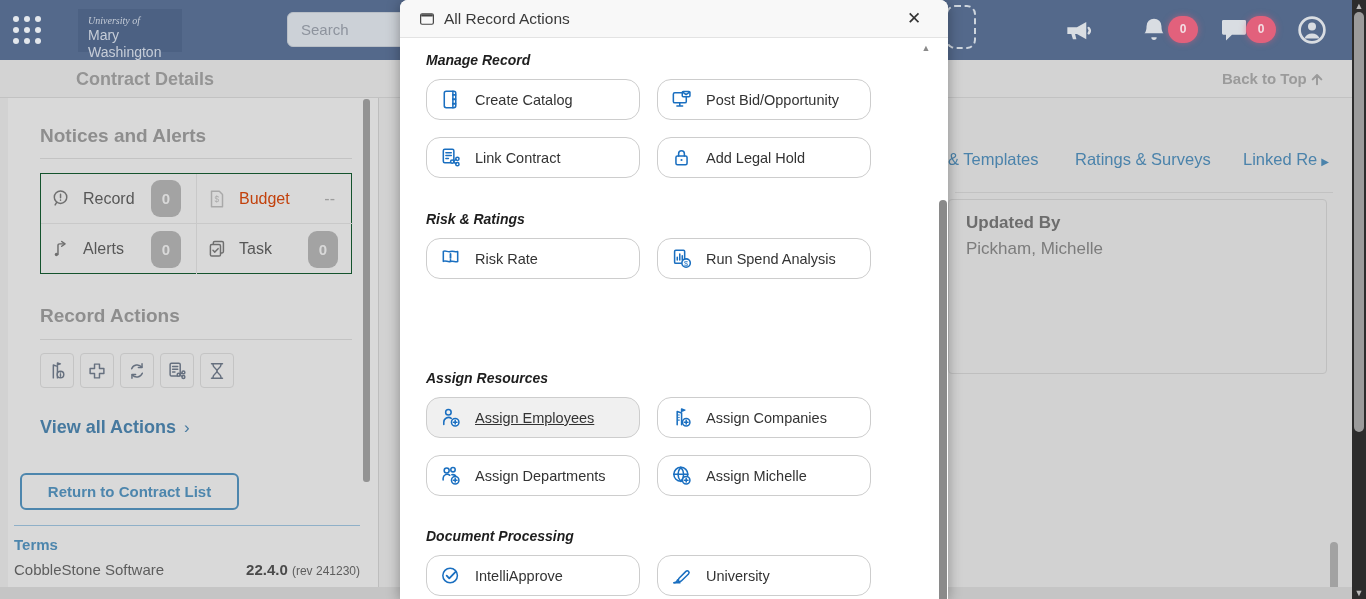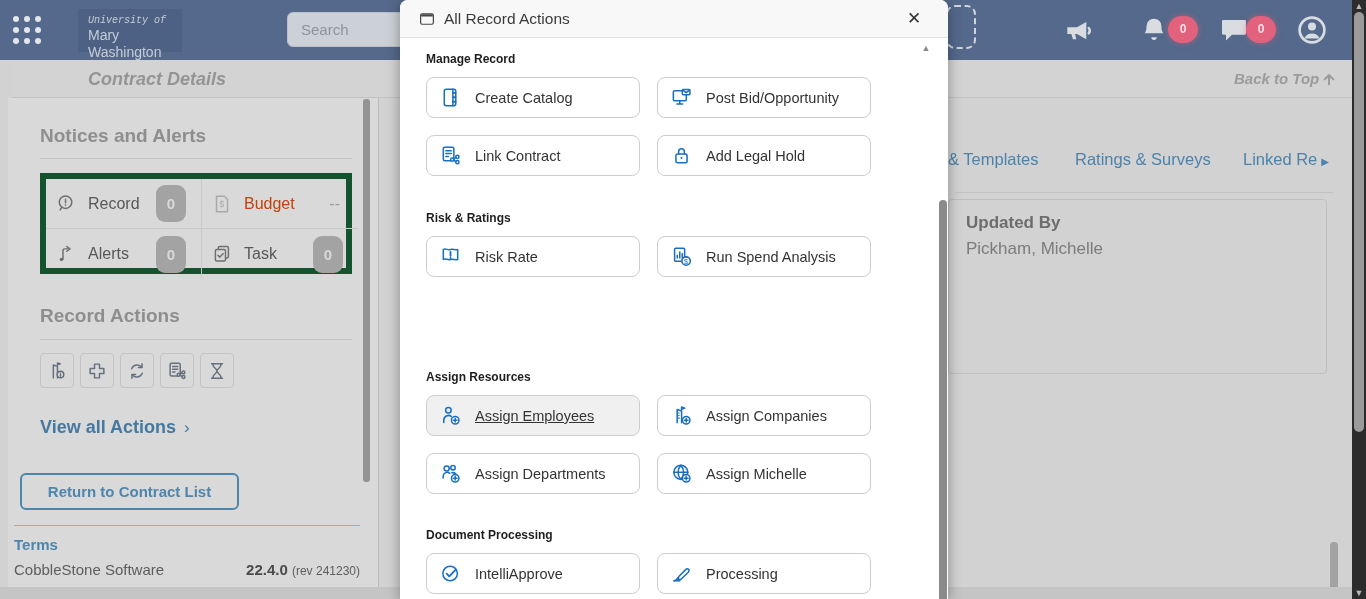--- a/index.html
+++ b/index.html
@@ -4,39 +4,39 @@
 <style>
   * { margin:0; padding:0; box-sizing:border-box; }
   html,body { background:#9a9a9a; }
   body { font-family:"Liberation Sans", sans-serif; }
   .screen { position:relative; width:1366px; height:599px; overflow:hidden; background:#d2d2d2; }
 
   
   .topbar { position:absolute; left:0; top:0; width:1352px; height:60px; background:#54698b; }
   .appgrid { position:absolute; left:10px; top:13px; width:34px; height:34px; cursor:pointer; color:#e3e7ec; }
   .logo { position:absolute; left:78px; top:9px; width:104px; height:43px; background:#4c6183; color:#c6cdd8; padding:6px 0 0 10px; }
-  .logo .l1 { font-family:Liberation Mono, monospace; font-style:italic; font-size:10px; line-height:12px; }
+  .logo .l1 { font-family:Liberation Serif, serif; font-style:italic; font-size:10px; line-height:12px; }
   .logo .l2 { font-family:Liberation Sans, sans-serif; font-size:14px; line-height:17px; }
   .search { position:absolute; left:287px; top:12px; width:163px; height:35px; background:#ccd1d7; border:1px solid #b9bfc7; border-radius:6px; font-size:15px; color:#8d939d; padding:0 13px; outline:none; font-family:"Liberation Sans",sans-serif; }
   .search::placeholder { color:#8d939d; }
   .tb-ico { position:absolute; top:14px; width:32px; height:32px; color:#d9dde2; cursor:pointer; }
   .badge { position:absolute; top:16px; width:30px; height:27px; background:#e2617c; border-radius:14px; color:#f3dfe4; font-size:12px; font-weight:bold; text-align:center; line-height:27px; box-shadow:0 0 6px rgba(226,97,124,.55); }
   .dashed-focus { position:absolute; left:946px; top:5px; width:30px; height:44px; border:2px dashed #cfd6de; border-radius:9px; }
 
   
-  .subbar { position:absolute; left:12px; top:60px; width:1352px; height:38px; background:#d3d3d3; border-bottom:1px solid #c2c2c2;font-style:italic; }
+  .subbar { position:absolute; left:0; top:60px; width:1352px; height:38px; background:#d3d3d3; border-bottom:1px solid #c2c2c2; }
   .subbar .title { position:absolute; left:76px; top:9px; font-size:18px; font-weight:bold; color:#949494; }
   .backtotop { position:absolute; left:1222px; top:10px; font-size:15px; font-weight:bold; color:#9b9b9b; cursor:pointer; display:flex; align-items:center; gap:2px; }
   .backtotop svg { width:16px; height:16px; }
 
   
   .sidebar { position:absolute; left:8px; top:98px; width:371px; height:489px; background:#d9d9d9; border-right:1px solid #bdbdbd; }
   .sb-h { position:absolute; left:32px; font-size:19px; font-weight:bold; color:#8e8e8e; }
   .sb-div { position:absolute; left:32px; width:312px; height:1px; background:#c3c3c3; }
-  .ngrid { position:absolute; left:32px; top:75px; width:312px; height:101px; border:6px solid #14532d; }
+  .ngrid { position:absolute; left:32px; top:75px; width:312px; height:101px; border:1px solid #14532d; }
   .ncell { position:absolute; width:156px; height:50px; display:flex; align-items:center; cursor:pointer; }
   .ncell .nico { width:22px; height:22px; margin-left:9px; color:#6f6f6f; flex:0 0 auto; }
   .ncell .nlab { font-size:16px; color:#575757; margin-left:11px; flex:1; }
   .ncell .nbadge { width:30px; height:37px; background:#a3a3a3; border-radius:9px; color:#d9d9d9; font-weight:bold; font-size:15px; display:flex; align-items:center; justify-content:center; margin-right:15px; }
   .ncell.muted .nico { color:#a9a9a9; }
   .ncell.muted .nlab { color:#c2410c; }
   .ncell .nval { font-size:16px; color:#9d9d9d; margin-right:18px; }
   .cell-br { border-right:1px solid #c9c9c9; }
   .cell-bb { border-bottom:1px solid #c9c9c9; }
   .ra-row { position:absolute; left:32px; top:255px; display:flex; gap:6px; }
@@ -69,23 +69,23 @@
   .win-scroll .up, .win-scroll .dn { position:absolute; left:0; width:14px; height:12px; color:#b9b9b9; font-size:9px; text-align:center; line-height:12px; cursor:pointer; }
   .win-scroll .up { top:0; } .win-scroll .dn { bottom:0; }
 
   
   .modal { position:absolute; left:400px; top:0; width:548px; height:599px; background:#fff; border-radius:8px 8px 0 0; box-shadow:0 2px 14px rgba(0,0,0,.35); z-index:10; }
   .m-head { position:absolute; left:0; top:0; width:100%; height:38px; background:#f8f8f8; border-bottom:1px solid #e3e3e3; border-radius:8px 8px 0 0; }
   .m-title { position:absolute; left:44px; top:10px; font-size:15.5px; color:#3a3a3a; }
   .m-winico { position:absolute; left:18px; top:10px; width:18px; height:18px; color:#444; }
   .m-close { position:absolute; right:24px; top:9px; width:20px; height:20px; border:none; background:none; font-size:17px; color:#333; cursor:pointer; line-height:20px; text-align:center; }
   .msec { position:absolute; left:26px; width:466px; }
-  .msec h3 { font-size:12px; font-weight:bold; color:#1e1e1e; margin-bottom:11px; }
+  .msec h3 { font-size:14px; font-weight:bold; color:#1e1e1e; margin-bottom:11px;font-style:italic; }
   .btn-grid { display:grid; grid-template-columns:214px 214px; gap:17px; }
-  .mbtn { height:41px; border:1px solid #cdcdcd; border-radius:8px; background:#fff; display:flex; align-items:center; gap:13px; padding-left:12px; font-size:14.5px; color:#333; cursor:pointer; font-family:"Liberation Sans",sans-serif; }
+  .mbtn { height:41px; border:1px solid #cdcdcd; border-radius:14px; background:#fff; display:flex; align-items:center; gap:13px; padding-left:12px; font-size:14.5px; color:#333; cursor:pointer; font-family:"Liberation Sans",sans-serif; }
   .mbtn.hl { background:#f0f0f0;text-decoration:underline; }
   .mbtn .bico { width:23px; height:23px; color:#1a6fc0; flex:0 0 auto; }
   .bico svg, .nico svg, .tb-ico svg, .m-winico svg, .appgrid svg { width:100%; height:100%; display:block; }
   .m-up { position:absolute; left:519px; top:42px; width:14px; height:12px; color:#8a8a8a; font-size:9px; text-align:center; line-height:12px; }
   .m-thumb { position:absolute; left:539px; top:200px; width:8px; height:399px; background:#8a8a8a; border-radius:4px 4px 0 0; }
 </style>
 </head>
 <body>
 
 <div class="screen">
@@ -430,21 +430,21 @@
             <span>IntelliApprove</span>
           </button>
         <button class="mbtn">
             <span class="bico">
               <svg viewBox="0 0 24 24" fill="none" stroke="currentColor" stroke-width="1.6" stroke-linecap="round" stroke-linejoin="round">
                 <path d="M9.2 15.2l7.4-7.5a1.9 1.9 0 0 1 2.7 2.7l-7.5 7.4-3.6 1z"></path>
                 <path d="M4.2 19.6c2.2-.4 3.3-1.4 3.8-3.2"></path>
                 <path d="M4.2 19.6h6.2"></path>
               </svg>
             </span>
-            <span>Processing</span>
+            <span>University</span>
           </button>
       </div>
     </div>
 
     <div class="m-up">▲</div>
     <div class="m-thumb"></div>
   </div>
 
 </div>
 

